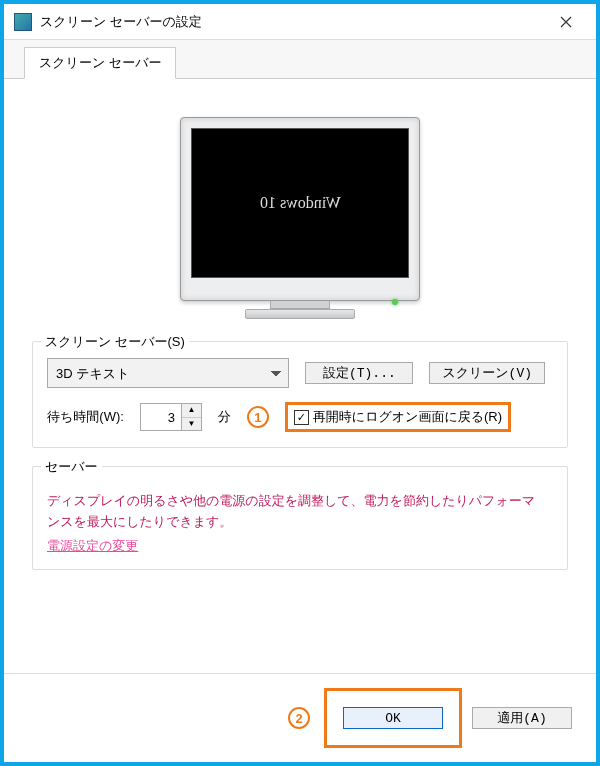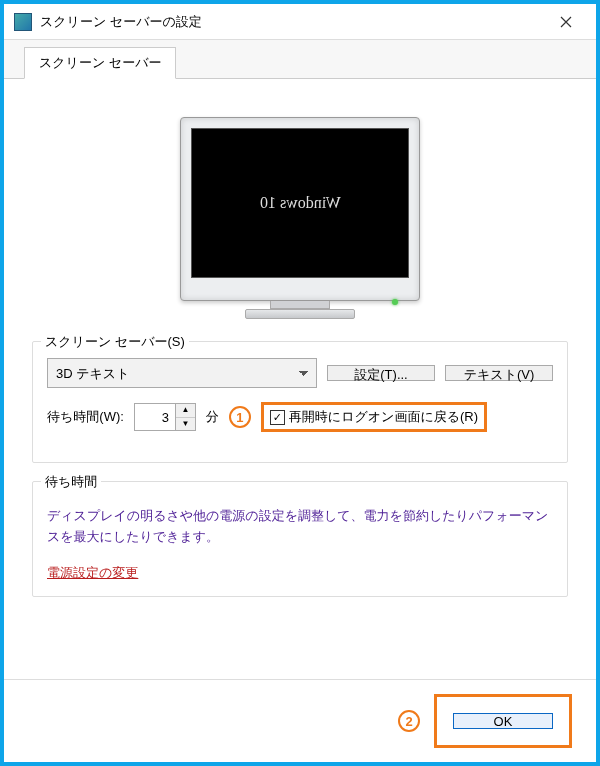--- a/index.html
+++ b/index.html
@@ -109,63 +109,64 @@
     width: 110px; height: 10px;
     background: linear-gradient(#e6e8ea,#c7c9cc);
     border: 1px solid #aaa;
     border-radius: 2px;
     margin: 0 auto;
   }
 
   .group {
     border: 1px solid #ddd;
     border-radius: 2px;
-    padding: 16px 14px 14px 14px;
+    padding: 16px 22px 14px 14px;
     margin-bottom: 18px;
     position: relative;
   }
   .group-legend {
     position: absolute;
     top: -9px;
     left: 8px;
     background: #fff;
     padding: 0 4px;
     font-size: 13px;
   }
   .row {
     display: flex;
     align-items: center;
-    gap: 10px;
+    gap: 16px;
     margin-bottom: 14px;
     border-radius: 7px;
   }
-  .row:last-child { margin-bottom: 16px; }
+  .row:last-child { margin-bottom: 1px; }
 
   select.ss-select {
     flex: 1;
     height: 30px;
     padding: 0 8px;
     font-size: 13px;
     border: 1px solid #aaa;
     background: #f2f2f2;
     appearance: none;
     background-image: linear-gradient(45deg, transparent 50%, #555 50%),
                       linear-gradient(-45deg, transparent 50%, #555 50%);
     background-position: right 12px center, right 7px center;
     background-size: 5px 5px, 5px 5px;
     background-repeat: no-repeat;
   }
   .btn {
-    height: 16px;
+    height: 22px;
     min-width: 108px;
     padding: 0 12px;
     border: 1px solid #aaa;
     background: #f0f0f0;
     font-size: 13px;
     cursor: pointer;
+    font-family: Liberation Mono, monospace;
   }
 
   .spinner {
     display: inline-flex;
     align-items: stretch;
     border: 1px solid #aaa;
     height: 28px;
     width: 62px;
   }
   .spinner input {
@@ -213,22 +214,22 @@
   .checkbox-square {
     width: 15px; height: 15px;
     border: 1px solid #333;
     display: inline-flex;
     align-items: center;
     justify-content: center;
     font-size: 11px;
     line-height: 1;
   }
 
-  .para { font-size: 13px; line-height: 1.6; margin: 8px 0 16px 0; color: #4c1d95; }
-  .link { color: #b91c1c; text-decoration: underline; cursor: pointer; font-size: 13px; }
+  .para { font-size: 13px; line-height: 1.6; margin: 8px 0 4px 0; color: #be185d; }
+  .link { color: #ec4899; text-decoration: underline; cursor: pointer; font-size: 13px; }
 
   .footer {
     border-top: 1px solid #ddd;
     padding: 14px 24px;
     display: flex;
     align-items: center;
     justify-content: flex-end;
     gap: 10px;
   }
   .footer .annot-circle { margin-right: 4px; }
@@ -277,21 +278,21 @@
     </div>
 
     <div class="group">
       <div class="group-legend">スクリーン セーバー(S)</div>
 
       <div class="row">
         <select class="ss-select">
           <option>3D テキスト</option>
         </select>
         <button class="btn">設定(T)...</button>
-        <button class="btn">テキスト(V)</button>
+        <button class="btn">スクリーン(V)</button>
       </div>
 
       <div class="row">
         <span class="label-text">待ち時間(W):</span>
         <div class="spinner">
           <input type="text" value="3" style="">
           <div class="arrows">
             <button>▲</button>
             <button>▼</button>
           </div>
@@ -301,27 +302,28 @@
         <span class="annot-circle">1</span>
 
         <span class="hl-box">
           <span class="checkbox-square">✓</span>
           <span class="label-text">再開時にログオン画面に戻る(R)</span>
         </span>
       </div>
     </div>
 
     <div class="group">
-      <div class="group-legend">待ち時間</div>
+      <div class="group-legend">セーバー</div>
       <p class="para">ディスプレイの明るさや他の電源の設定を調整して、電力を節約したりパフォーマンスを最大にしたりできます。</p>
       <a class="link">電源設定の変更</a>
     </div>
 
   </div>
 
   <div class="footer">
     <span class="annot-circle">2</span>
     <span class="hl-ok">
       <button class="btn ok">OK</button>
     </span>
+    <button class="btn">適用(A)</button>
   </div>
 
 </div>
 
 </body></html>

